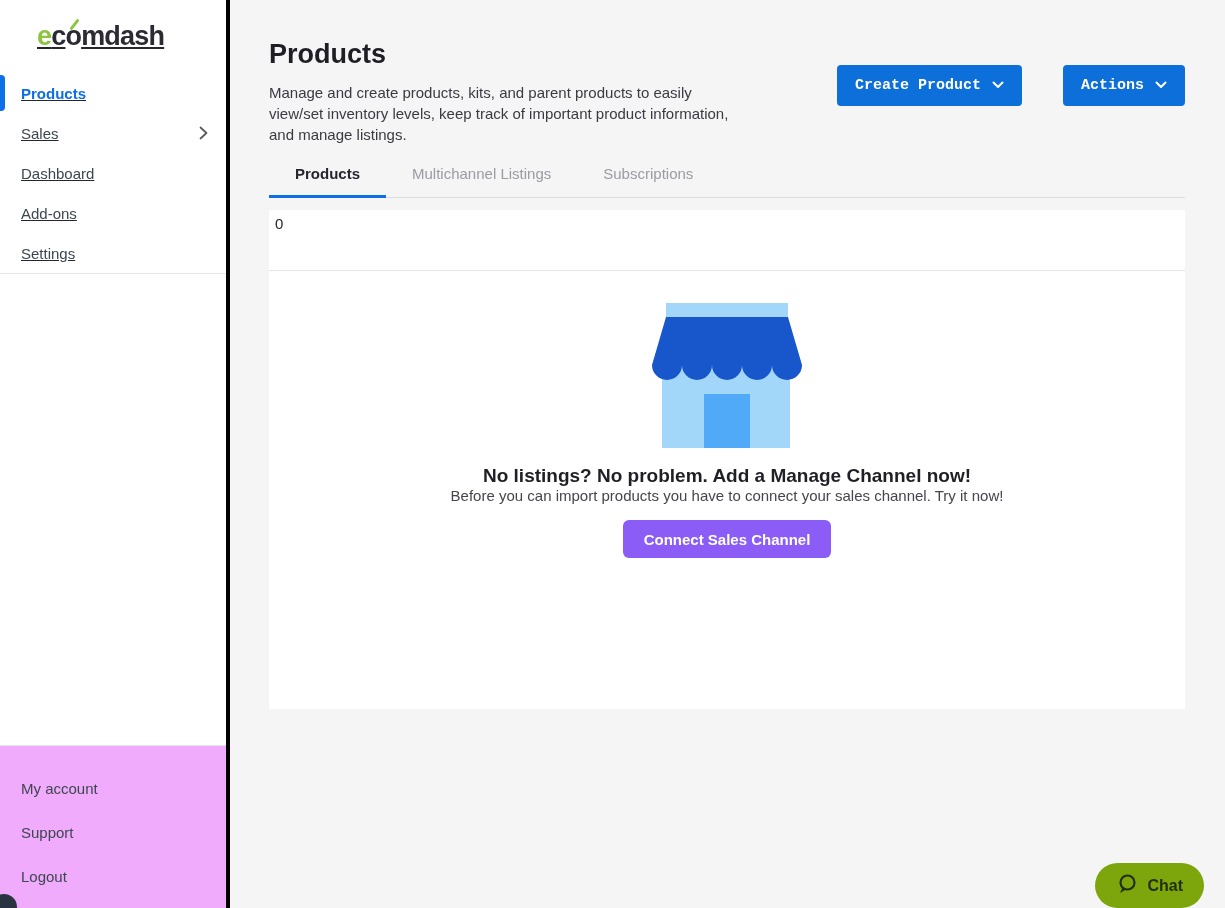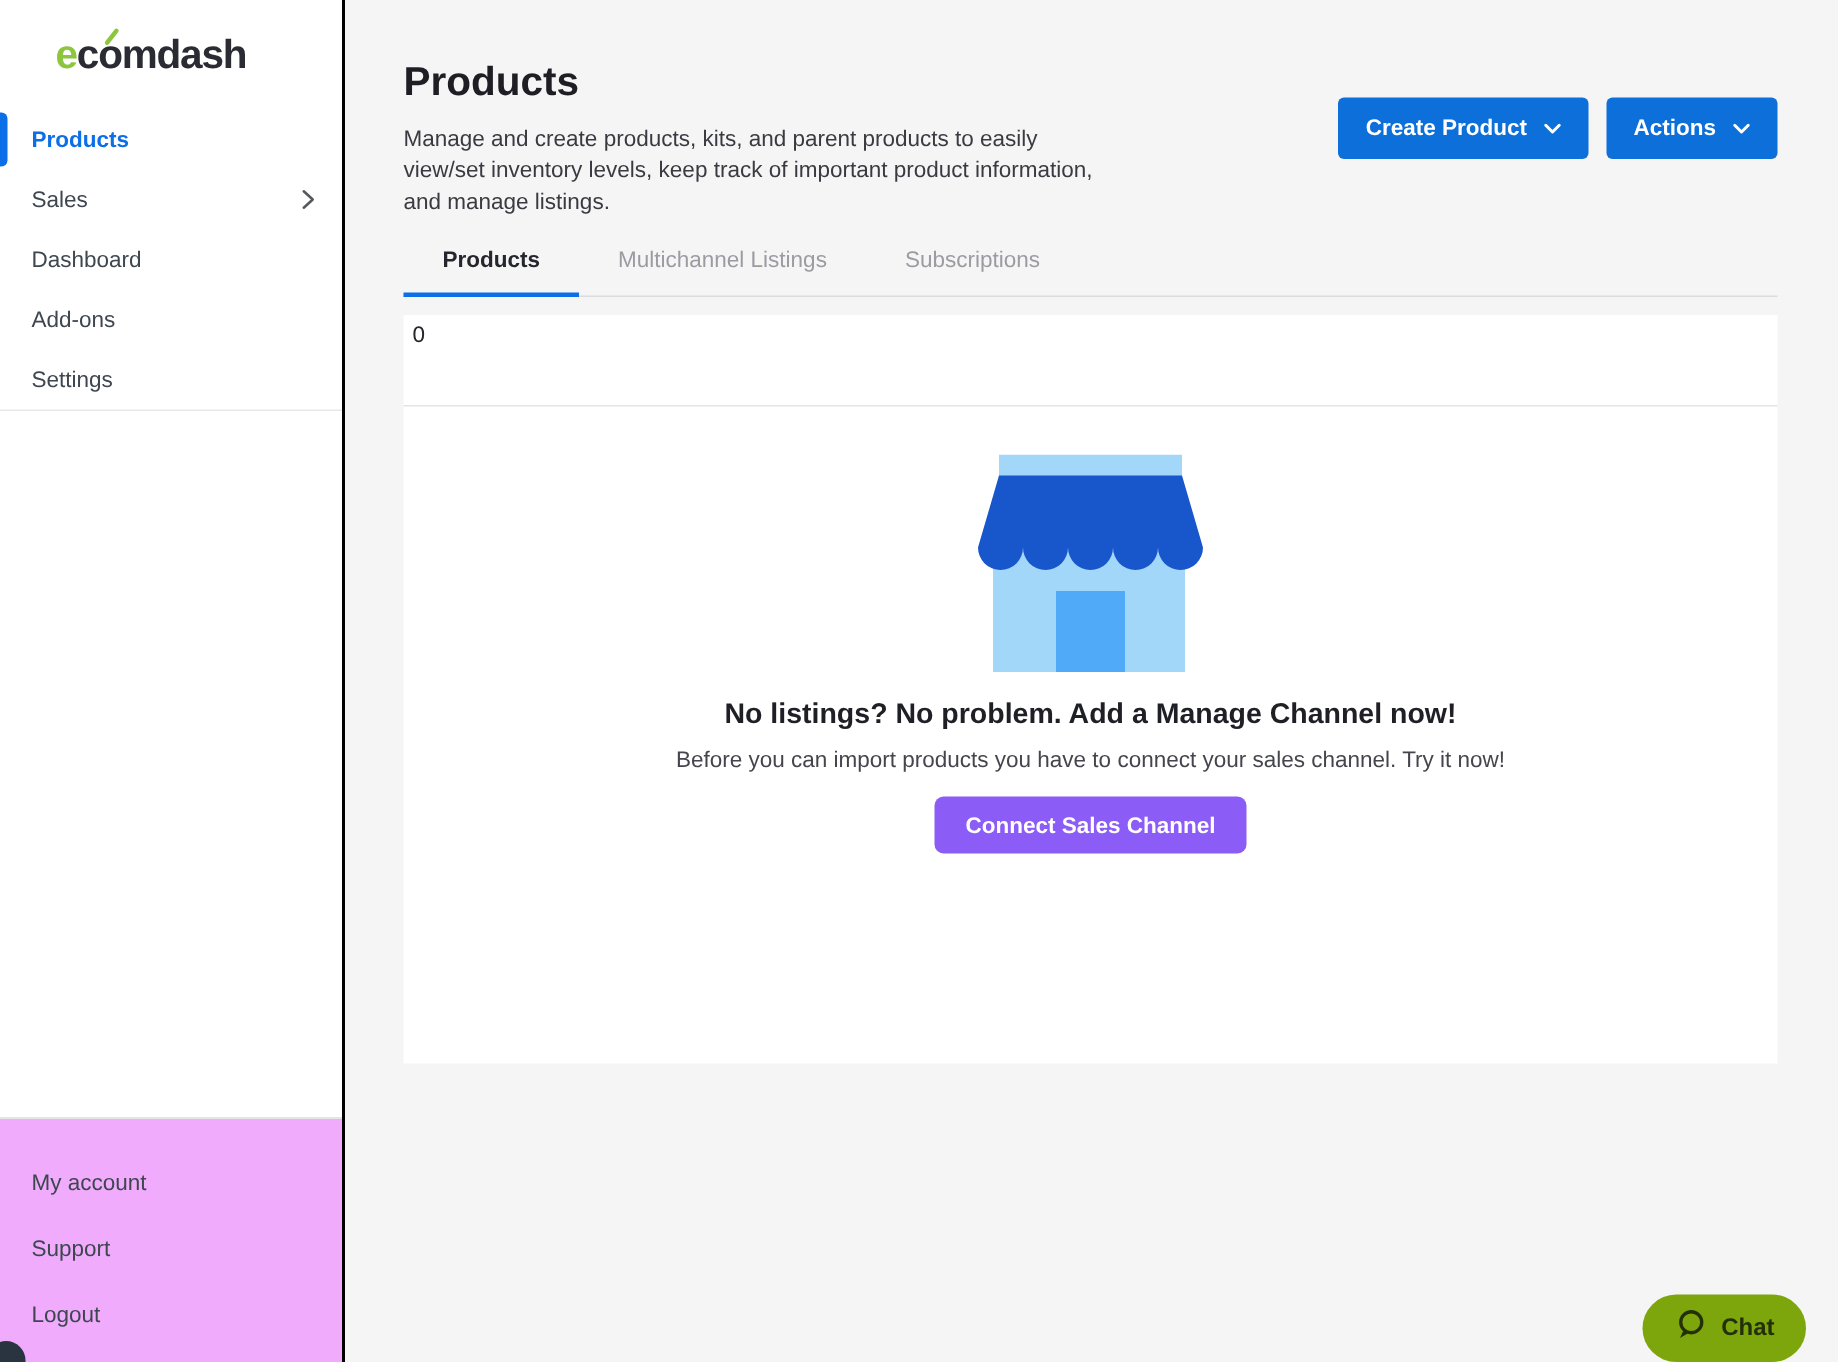--- a/index.html
+++ b/index.html
@@ -8,21 +8,21 @@
     position:relative;
     font-family:"Liberation Sans", sans-serif;
     background:#f5f5f6;
     overflow:hidden;
     color:#26262c;
   }
 
   
   .sidebar {
     position:absolute; top:0; left:0; bottom:0; width:230px;
-    background:#ffffff; border-right:2px solid #000000;
+    background:#ffffff; border-right:4px solid #000000;text-decoration:underline;
   }
   .logo {
     padding:21px 0 0 37px;
     font-size:27px; font-weight:800; letter-spacing:-0.8px;
     color:#2b2b33; white-space:nowrap;
   }
   .logo .green { color:#8cc63e; }
   .logo .o-wrap { position:relative; display:inline-block; }
   .logo .o-wrap .needle {
     position:absolute; width:3px; height:13px; background:#8cc63e;
@@ -67,41 +67,41 @@
     border:4px solid #ed7d2e; border-radius:3px; background:#fff;
     box-shadow:3px 4px 7px rgba(0,0,0,0.35);
   }
   .btn-upload {
     display:block; background:#ffffff; color:#0f6fe0;
     font-size:15px; font-weight:700; font-family:inherit;
     padding:0 16px; height:36px; border:1px solid #dcdcde; border-radius:2px; cursor:pointer;
   }
   .btn-primary {
     display:flex; align-items:center; gap:11px;
-    background:#0d6fd9; color:#fff; font-size:15px; font-weight:700; font-family:Liberation Sans, sans-serif;
-    height:41px; padding:0 18px; border:none; border-radius:4px; cursor:pointer;
+    background:#0d6fd9; color:#fff; font-size:15px; font-weight:700; font-family:Liberation Mono, monospace;
+    height:41px; padding:0 18px; border:none; border-radius:4px; cursor:pointer;margin-left:29px;
   }
 
   
   .tabs { display:flex; margin-top:12px; border-bottom:1px solid #dcdcde; }
   .tab {
     padding:8px 26px 13px; font-size:15px; color:#9b9ba2;
     cursor:pointer; margin-bottom:-1px; border-bottom:3px solid transparent;
   }
   .tab.active { color:#26262e; font-weight:700; border-bottom-color:#0d6fe8; }
 
   
   .panel { margin-top:12px; background:#ffffff; height:499px; }
   .count-bar {
     height:61px; padding:5px 6px; font-size:15px; color:#26262c;
     border-bottom:1px solid #e4e4e6;
   }
   .empty-state { text-align:center; padding-top:32px; }
   .empty-heading { margin-top:13px; font-size:19px; font-weight:800; color:#1f1f26; }
-  .empty-subtext { margin-top:10px; font-size:15px; color:#45454d; }
+  .empty-subtext { font-size:15px; color:#45454d; }
   .btn-connect {
     margin-top:16px; display:inline-block;
     background:#8b5cf6; color:#fff; font-size:15px; font-weight:700; font-family:inherit;
     padding:0 21px; height:38px; border:none; border-radius:6px; cursor:pointer;
   }
 
   
   .chat-button {
     position:absolute; right:21px; bottom:0; height:45px; padding:0 21px;
     background:#7da60c; border:none; border-radius:23px;

